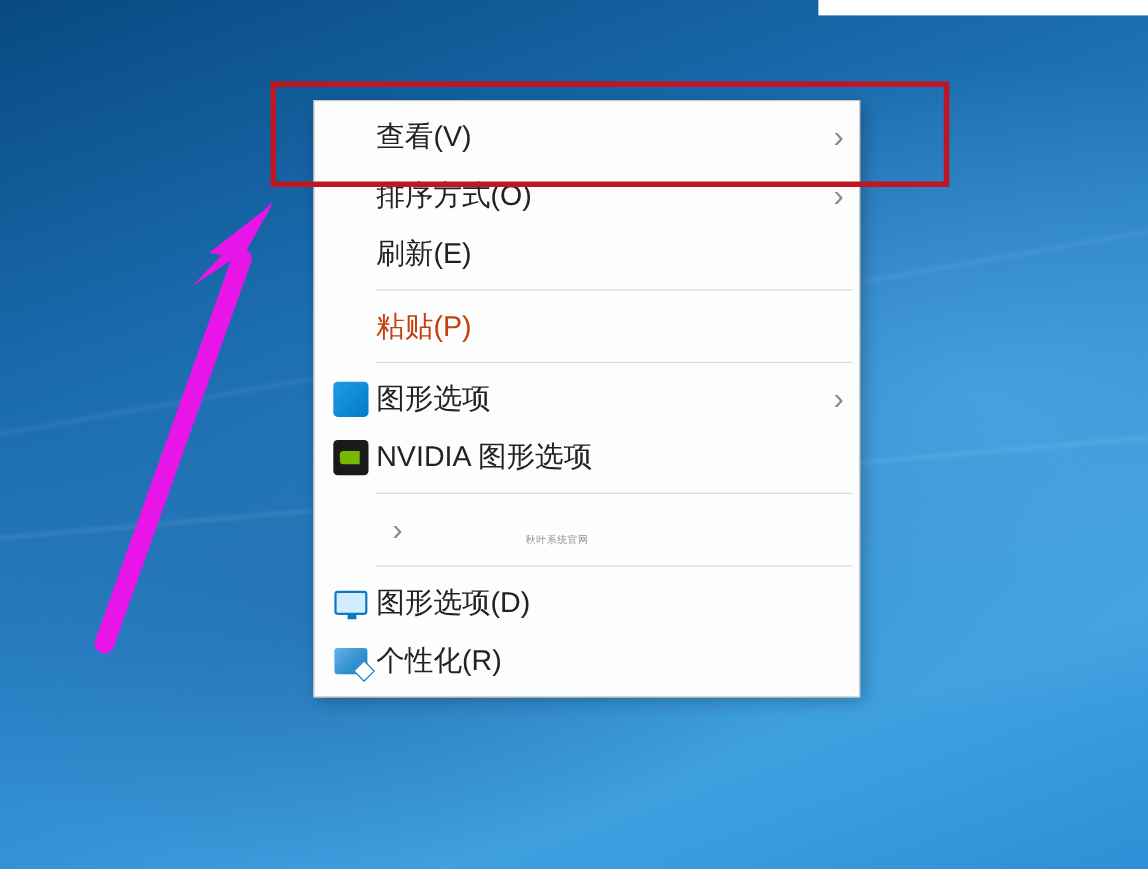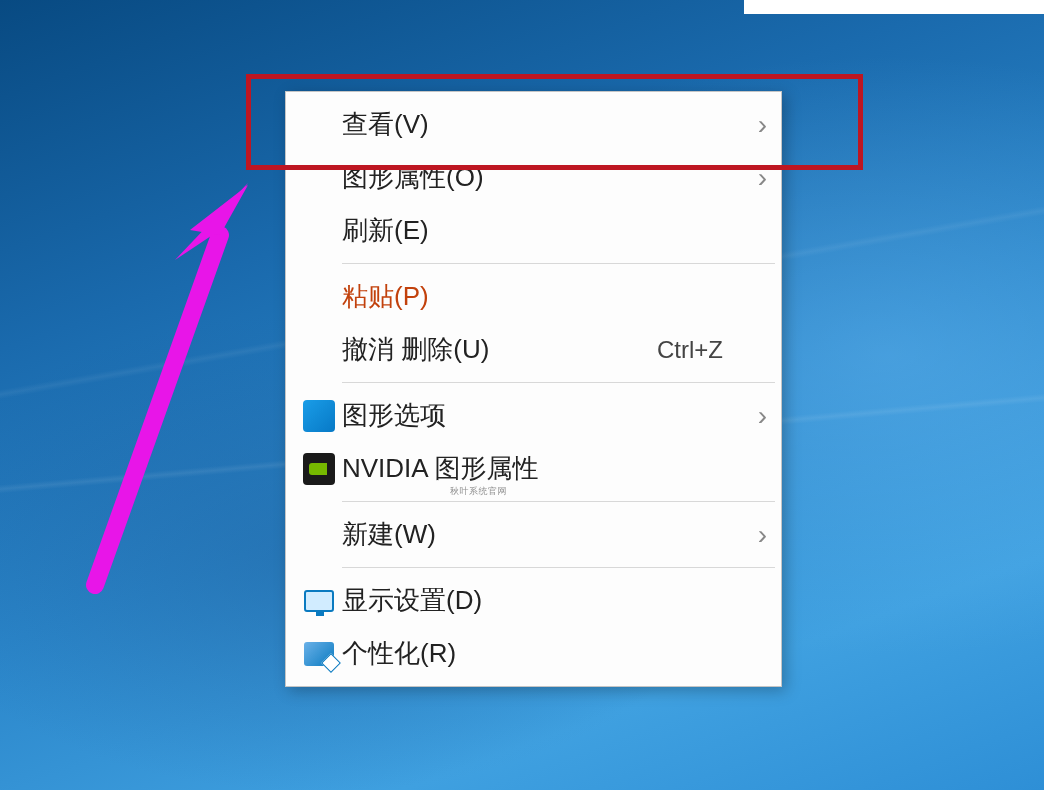--- a/index.html
+++ b/index.html
@@ -139,21 +139,21 @@
     .arrow-annotation {
       position: absolute;
       left: 70px;
       top: 175px;
       width: 190px;
       height: 420px;
       pointer-events: none;
     }
     .watermark {
       position: absolute;
-      left: 450px;
+      left: 478px;
       top: 485px;
       font-size: 9px;
       color: rgba(0,0,0,0.45);
       letter-spacing: 0.5px;
       pointer-events: none;
     }
   </style>
 </head>
 <body>
 
@@ -161,67 +161,60 @@
   <div class="top-white"></div>
 
   <div class="context-menu" id="context-menu">
       <div class="menu-item">
         <span class="icon-slot"></span>
         <span class="label">查看(V)</span>
         <span class="submenu-arrow">›</span>
       </div>
       <div class="menu-item">
         <span class="icon-slot"></span>
-        <span class="label">图形属性(O)</span>
+        <span class="label">排序方式(O)</span>
         <span class="submenu-arrow">›</span>
       </div>
       <div class="menu-item">
         <span class="icon-slot"></span>
         <span class="label">刷新(E)</span>
         <span class="submenu-arrow"></span>
       </div>
       <div class="separator"></div>
       <div class="menu-item disabled">
         <span class="icon-slot"></span>
         <span class="label">粘贴(P)</span>
         <span class="submenu-arrow"></span>
       </div>
-      <div class="menu-item">
-        <span class="icon-slot"></span>
-        <span class="label">撤消 删除(U)</span>
-        <span class="shortcut">Ctrl+Z</span>
-        <span class="submenu-arrow"></span>
-      </div>
       <div class="separator"></div>
       <div class="menu-item">
         <span class="icon-slot">
           <span class="icon-box icon-intel2"></span>
         </span>
         <span class="label">图形选项</span>
         <span class="submenu-arrow">›</span>
       </div>
       <div class="menu-item">
         <span class="icon-slot">
           <span class="icon-box icon-nvidia"></span>
         </span>
-        <span class="label">NVIDIA 图形属性</span>
-        <span class="submenu-arrow"></span>
-      </div>
-      <div class="separator"></div>
-      <div class="menu-item">
-        <span class="icon-slot"></span>
-        <span class="label">新建(W)</span>
+        <span class="label">NVIDIA 图形选项</span>
+        <span class="submenu-arrow"></span>
+      </div>
+      <div class="separator"></div>
+      <div class="menu-item">
+        <span class="icon-slot"></span>
         <span class="submenu-arrow">›</span>
       </div>
       <div class="separator"></div>
       <div class="menu-item">
         <span class="icon-slot">
           <span class="icon-display"></span>
         </span>
-        <span class="label">显示设置(D)</span>
+        <span class="label">图形选项(D)</span>
         <span class="submenu-arrow"></span>
       </div>
       <div class="menu-item">
         <span class="icon-slot">
           <span class="icon-personalize"></span>
         </span>
         <span class="label">个性化(R)</span>
         <span class="submenu-arrow"></span>
       </div>
     </div>

